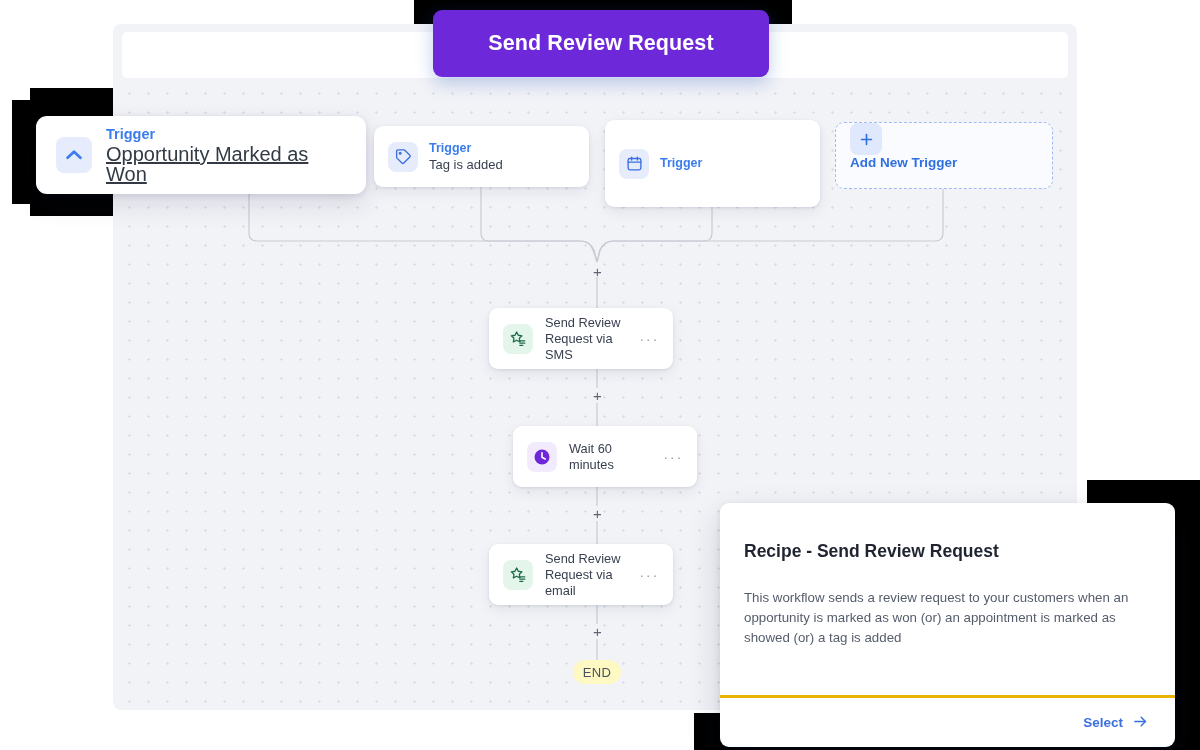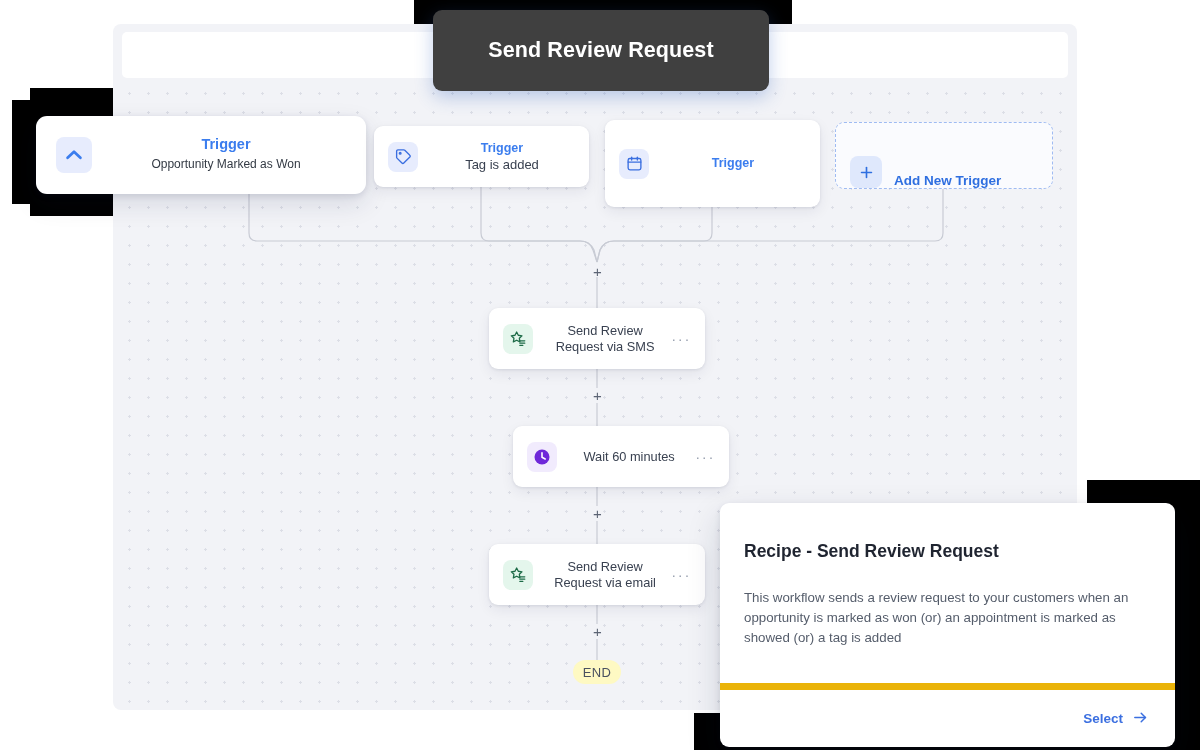--- a/index.html
+++ b/index.html
@@ -64,22 +64,22 @@
     background: #ffffff;
     border-radius: 5px;
   }
 
   
   .title-pill {
     position: absolute;
     left: 433px;
     top: 10px;
     width: 336px;
-    height: 81px;
-    background: #404040;
+    height: 67px;
+    background: #6d28d9;
     border-radius: 9px;
     display: flex;
     align-items: center;
     justify-content: center;
     box-shadow: 0 6px 18px rgba(45,95,190,0.30);
   }
   .title-pill span {
     color: #ffffff;
     font-size: 21.5px;
     font-weight: bold;
@@ -98,21 +98,20 @@
 
   
   .node {
     position: absolute;
     background: #ffffff;
     border-radius: 9px;
     box-sizing: border-box;
     display: flex;
     align-items: center;
     box-shadow: 0 1px 3px rgba(25,35,70,0.10), 0 5px 14px rgba(25,35,70,0.07);
-    text-align: center;
   }
   .node .ico {
     flex: 0 0 auto;
     display: flex;
     align-items: center;
     justify-content: center;
     border-radius: 8px;
   }
   .node .txt { flex: 1 1 auto; min-width: 0; }
 
@@ -138,21 +137,21 @@
     padding: 0 20px;
     border-radius: 11px;
     box-shadow: 0 2px 6px rgba(25,35,70,0.12), 0 10px 26px rgba(25,35,70,0.12);
   }
   .node-trig-featured .ico {
     width: 36px; height: 36px;
     background: #e7ecfd;
     margin-right: 14px;
   }
   .node-trig-featured .ttl-small { font-size: 14.5px; line-height: 17px; }
-  .node-trig-featured .ttl-sub { font-size: 12px; line-height: 20px; color: #333a44; }
+  .node-trig-featured .ttl-sub { font-size: 20px; line-height: 20px; color: #333a44; text-decoration: underline; }
 
   
   .node-trig {
     padding: 0 14px;
   }
   .node-trig .ico {
     width: 30px; height: 30px;
     background: #e7ecfd;
     margin-right: 11px;
   }
@@ -164,40 +163,41 @@
     position: absolute;
     left: 835px;
     top: 122px;
     width: 218px;
     height: 67px;
     border: 1.5px dashed #9fbbf2;
     border-radius: 9px;
     background: #fafbfe;
     box-sizing: border-box;
     display: flex;
-    align-items: flex-end;
+    align-items: flex-start;
     padding: 0 14px;
+    flex-direction: column;
   }
   .node-add .ico {
     width: 32px; height: 32px;
     background: #dfe8fc;
     border-radius: 8px;
     display: flex; align-items: center; justify-content: center;
     margin-right: 12px;
   }
   .node-add .lbl {
     color: #2f6fe0;
     font-size: 13.5px;
     font-weight: bold;
   }
 
   
   .node-act {
     left: 489px;
-    width: 216px;
+    width: 184px;
     padding: 8px 14px;
   }
   .node-act .ico {
     width: 30px; height: 30px;
     margin-right: 12px;
   }
   .node-act .label {
     color: #394150;
     font-size: 12.8px;
     line-height: 16px;
@@ -269,22 +269,22 @@
     margin-bottom: 26px;
   }
   .recipe-desc {
     color: #555d6b;
     font-size: 13.3px;
     line-height: 20px;
   }
   .recipe-footer {
     position: absolute;
     left: 0; right: 0; bottom: 0;
-    height: 64px;
-    border-top: 7px solid #eab308;
+    height: 52px;
+    border-top: 3px solid #eab308;
     display: flex;
     align-items: center;
     justify-content: flex-end;
     padding-right: 26px;
     box-sizing: border-box;
   }
   .select-btn {
     display: flex;
     align-items: center;
     gap: 9px;

